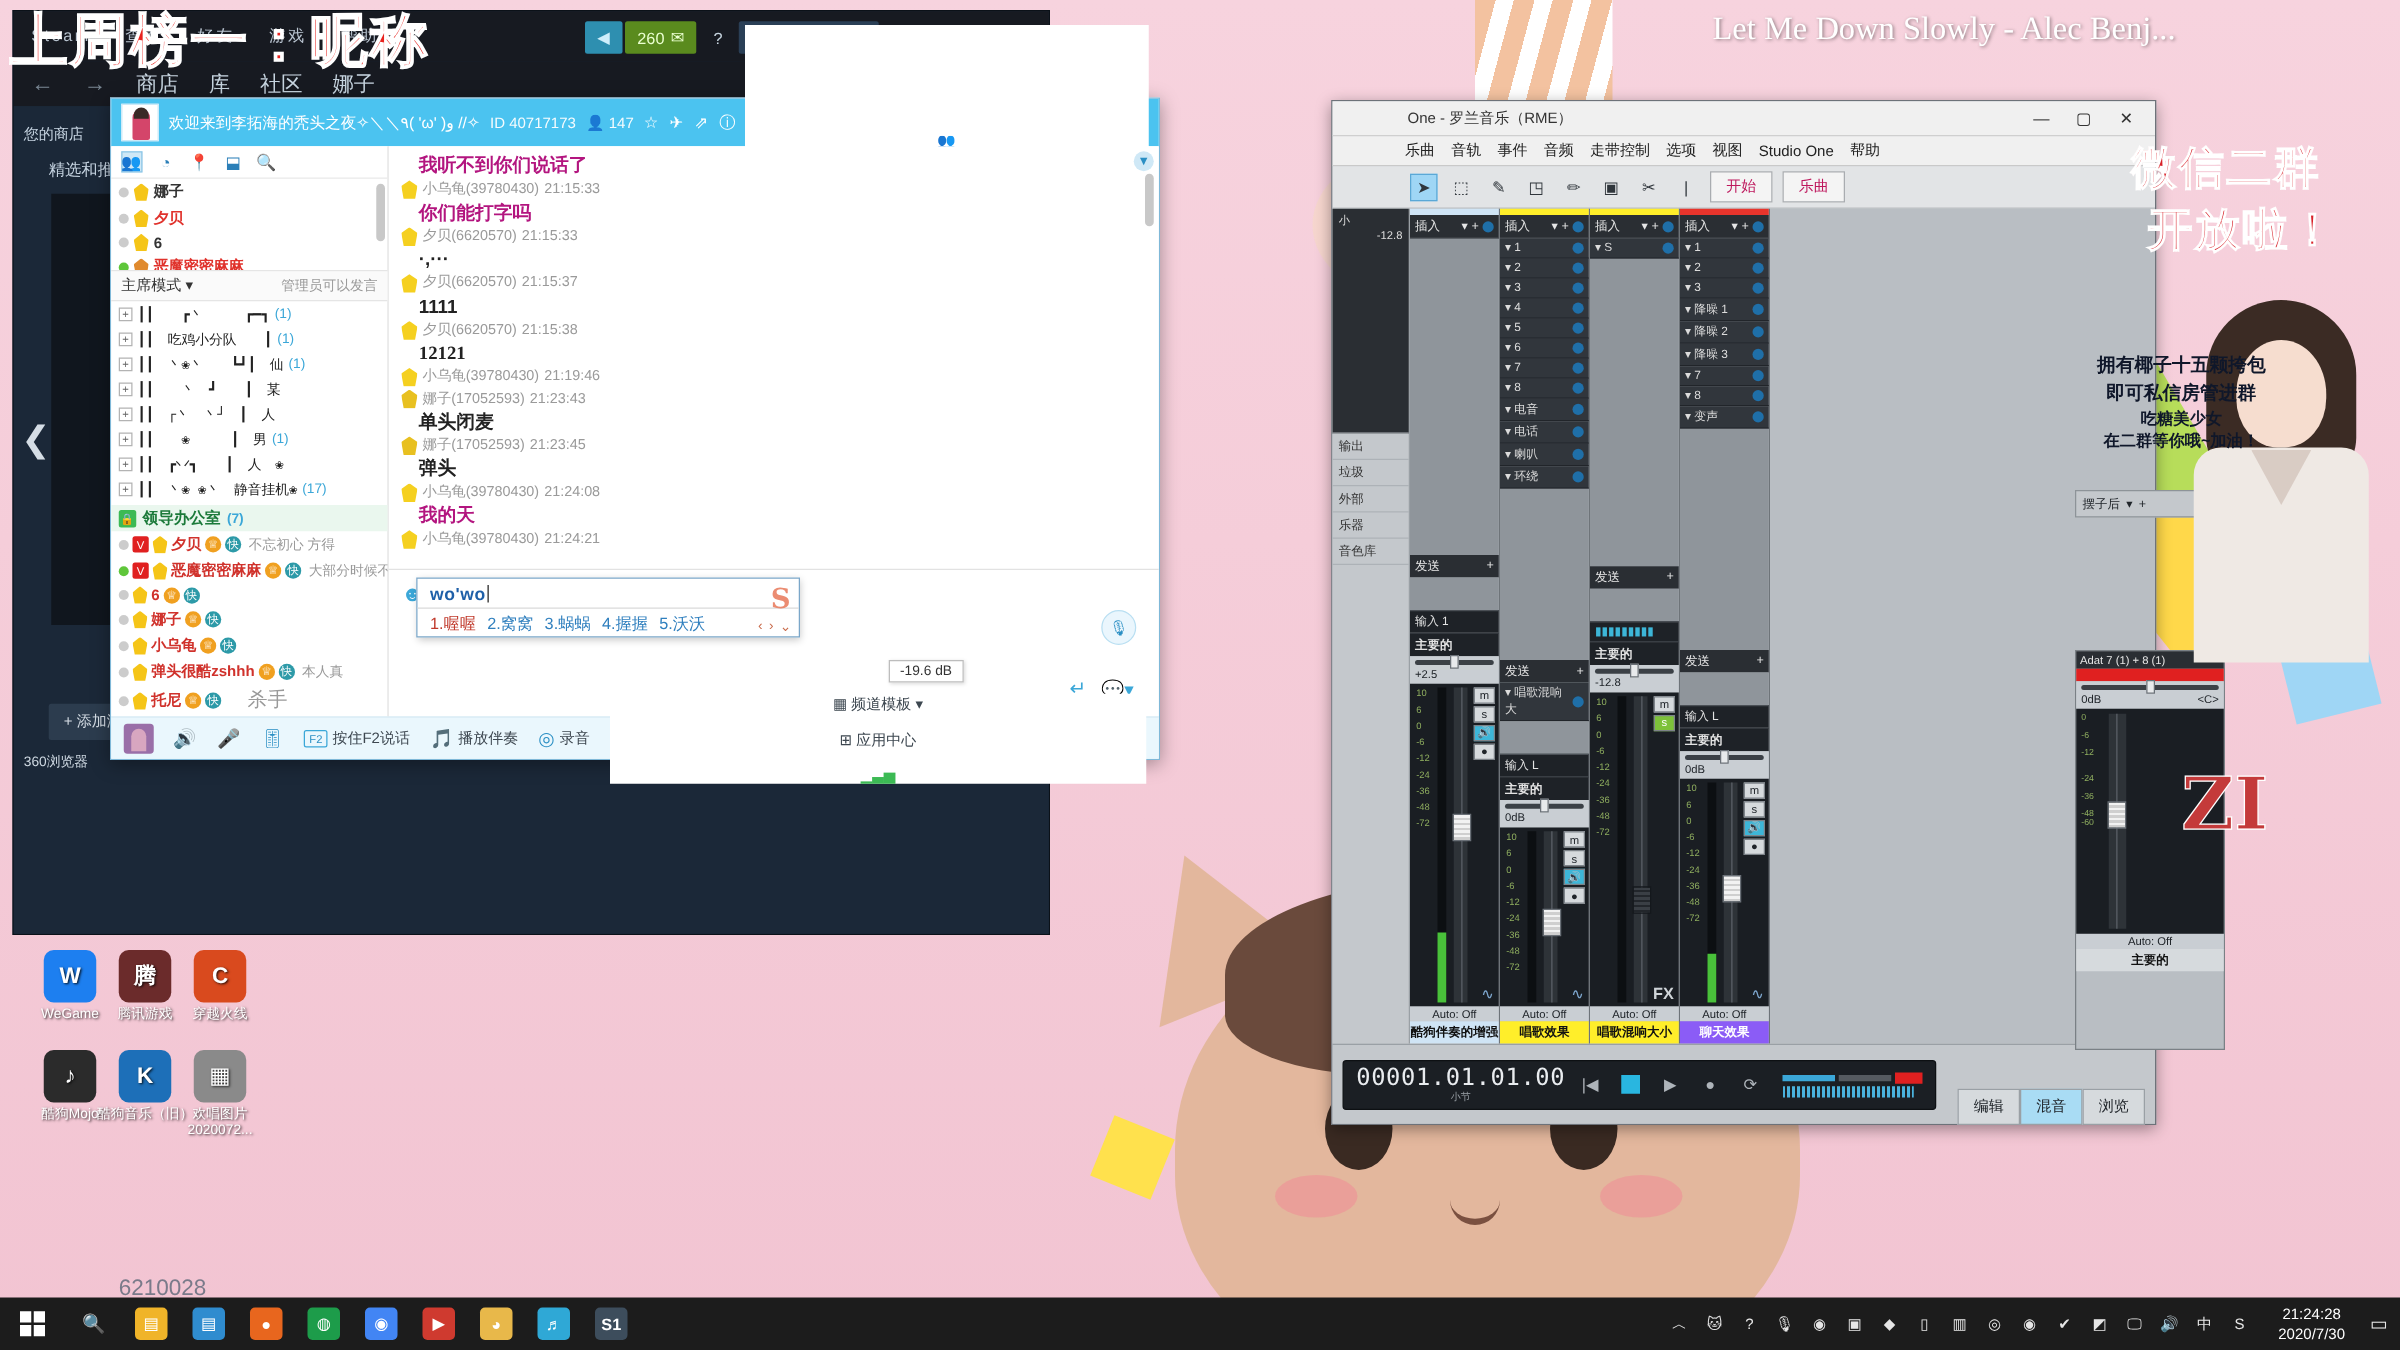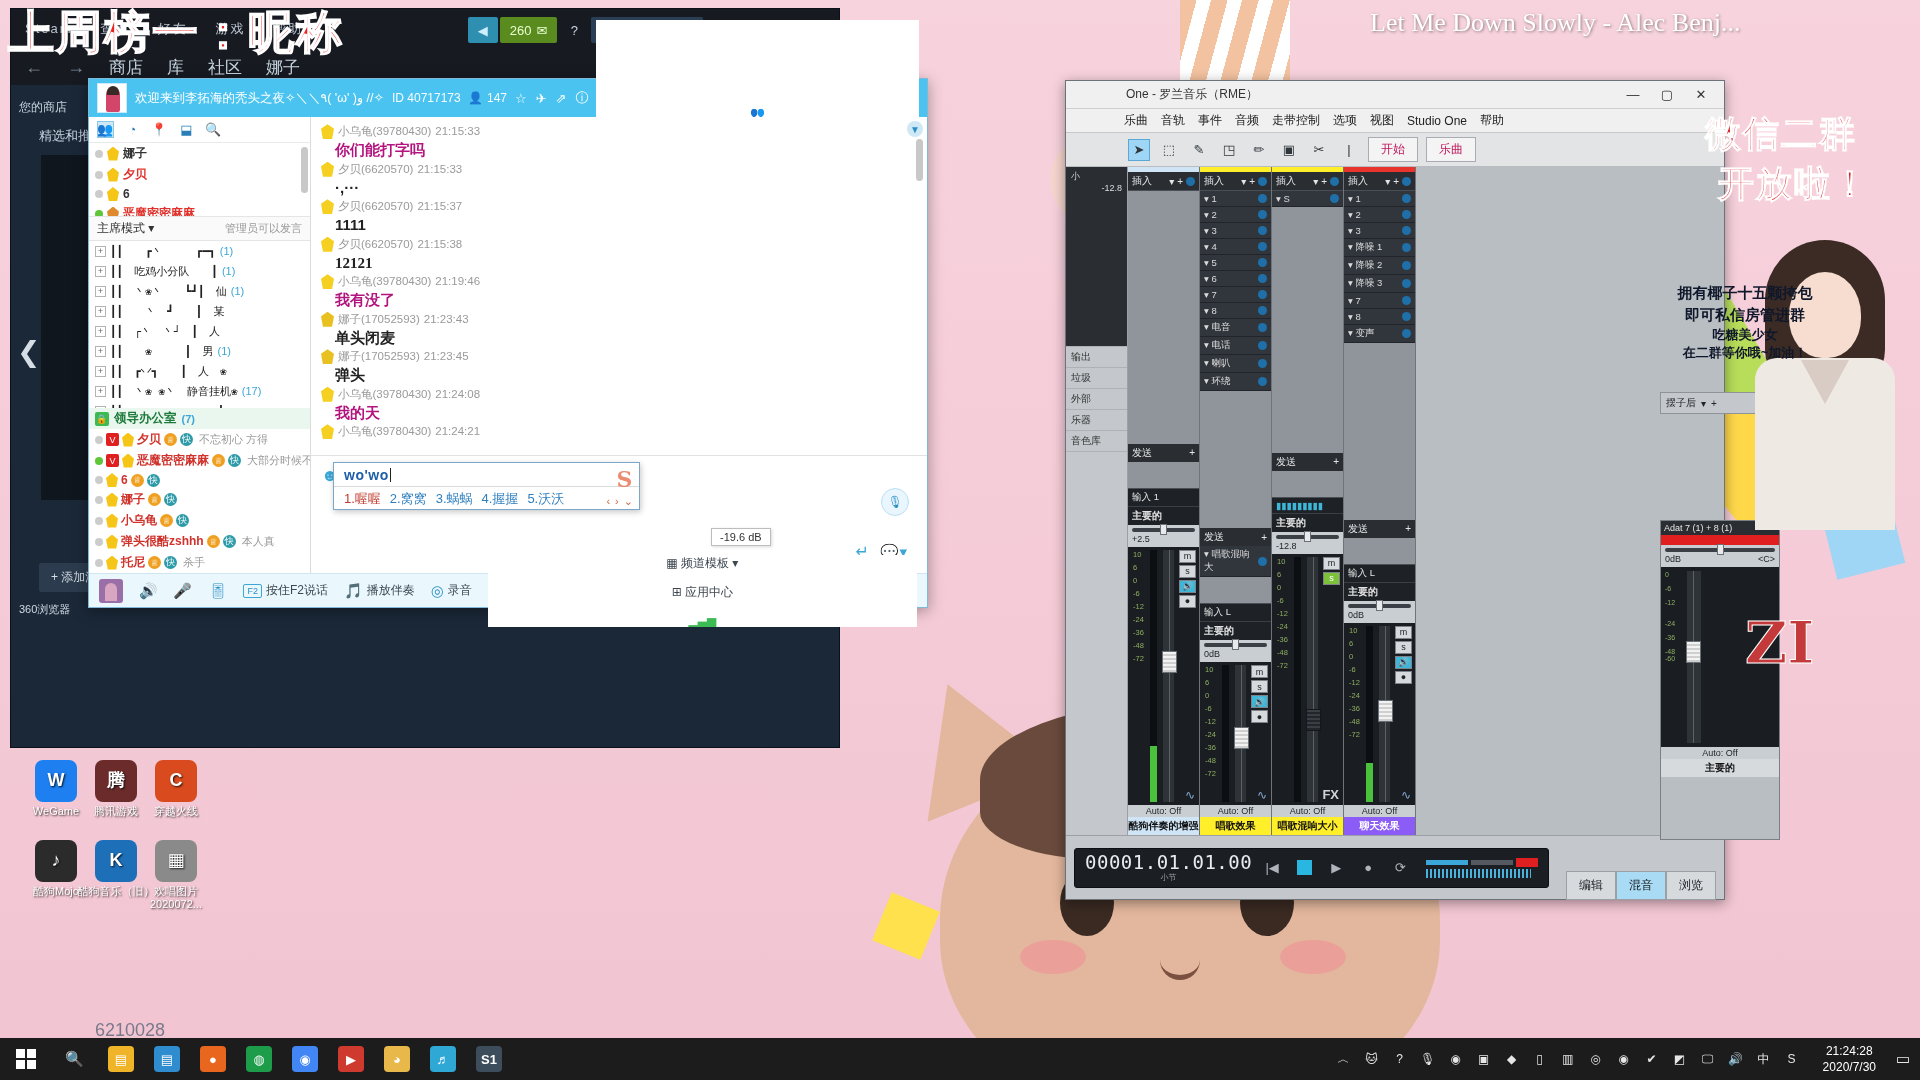--- a/index.html
+++ b/index.html
@@ -515,29 +515,30 @@
             <span class="badge" style="background:#f0a020;border-radius:50%">♕</span>
             <span class="badge" style="background:#2d9aa8;border-radius:50%">快</span>
             <span style="color:#9a9a9a;font-size:11px;margin-left:3px">本人真</span>
           </div>
           <div class="mrow">
             <span class="dot "></span>
             <span class="crown" style="background:#f5c518;clip-path:polygon(50% 0,100% 35%,85% 100%,15% 100%,0 35%)"></span>
             <span style="color:#d0322c;font-weight:bold">托尼</span>
             <span class="badge" style="background:#f0a020;border-radius:50%">♕</span>
             <span class="badge" style="background:#2d9aa8;border-radius:50%">快</span>
-            <span style="color:#9a9a9a;font-size:11px;margin-left:3px">杀手</span>
+            <span style="color:#9a9a9a;font-size:16px;margin-left:18px">杀手</span>
           </div>
         </div>
     </div>
 
     <div class="right">
       <div class="chat" id="chat-area">
         <div class="scrollthumb" style="top:22px;height:42px;right:4px;"></div>
         <div style="position:absolute;right:4px;top:4px;width:16px;height:16px;border-radius:50%;background:#cfe8f6;color:#2b8fc4;display:flex;align-items:center;justify-content:center;font-size:10px;">▼</div>
+      <div class="msg" style="color: rgb(179, 21, 127);">我听不到你们说话了</div>
           <div class="who">
             <span class="ic" style="background:#f5d020;clip-path:polygon(50% 0,100% 30%,85% 100%,15% 100%,0 30%)"></span>
             <span>小乌龟(39780430)</span>
             <span>21:15:33</span>
           </div>
           <div class="msg" style="color: rgb(179, 21, 127);">你们能打字吗</div>
           <div class="who">
             <span class="ic" style="background:#f5d020;clip-path:polygon(50% 0,100% 30%,85% 100%,15% 100%,0 30%)"></span>
             <span>夕贝(6620570)</span>
             <span>21:15:33</span>
@@ -553,21 +554,20 @@
             <span class="ic" style="background:#f5d020;clip-path:polygon(50% 0,100% 30%,85% 100%,15% 100%,0 30%)"></span>
             <span>夕贝(6620570)</span>
             <span>21:15:38</span>
           </div>
           <div class="msg" style="color: rgb(34, 34, 34); font-family: Liberation Serif, serif;">12121</div>
           <div class="who">
             <span class="ic" style="background:#f5d020;clip-path:polygon(50% 0,100% 30%,85% 100%,15% 100%,0 30%)"></span>
             <span>小乌龟(39780430)</span>
             <span>21:19:46</span>
           </div>
-          <div class="msg" style="color: rgb(179, 21, 127);">我有没了</div>
           <div class="who">
             <span class="ic" style="background:#e8c020;clip-path:polygon(50% 0,100% 30%,85% 100%,15% 100%,0 30%)"></span>
             <span>娜子(17052593)</span>
             <span>21:23:43</span>
           </div>
           <div class="msg" style="color: rgb(34, 34, 34);">单头闭麦</div>
           <div class="who">
             <span class="ic" style="background:#e8c020;clip-path:polygon(50% 0,100% 30%,85% 100%,15% 100%,0 30%)"></span>
             <span>娜子(17052593)</span>
             <span>21:23:45</span>

